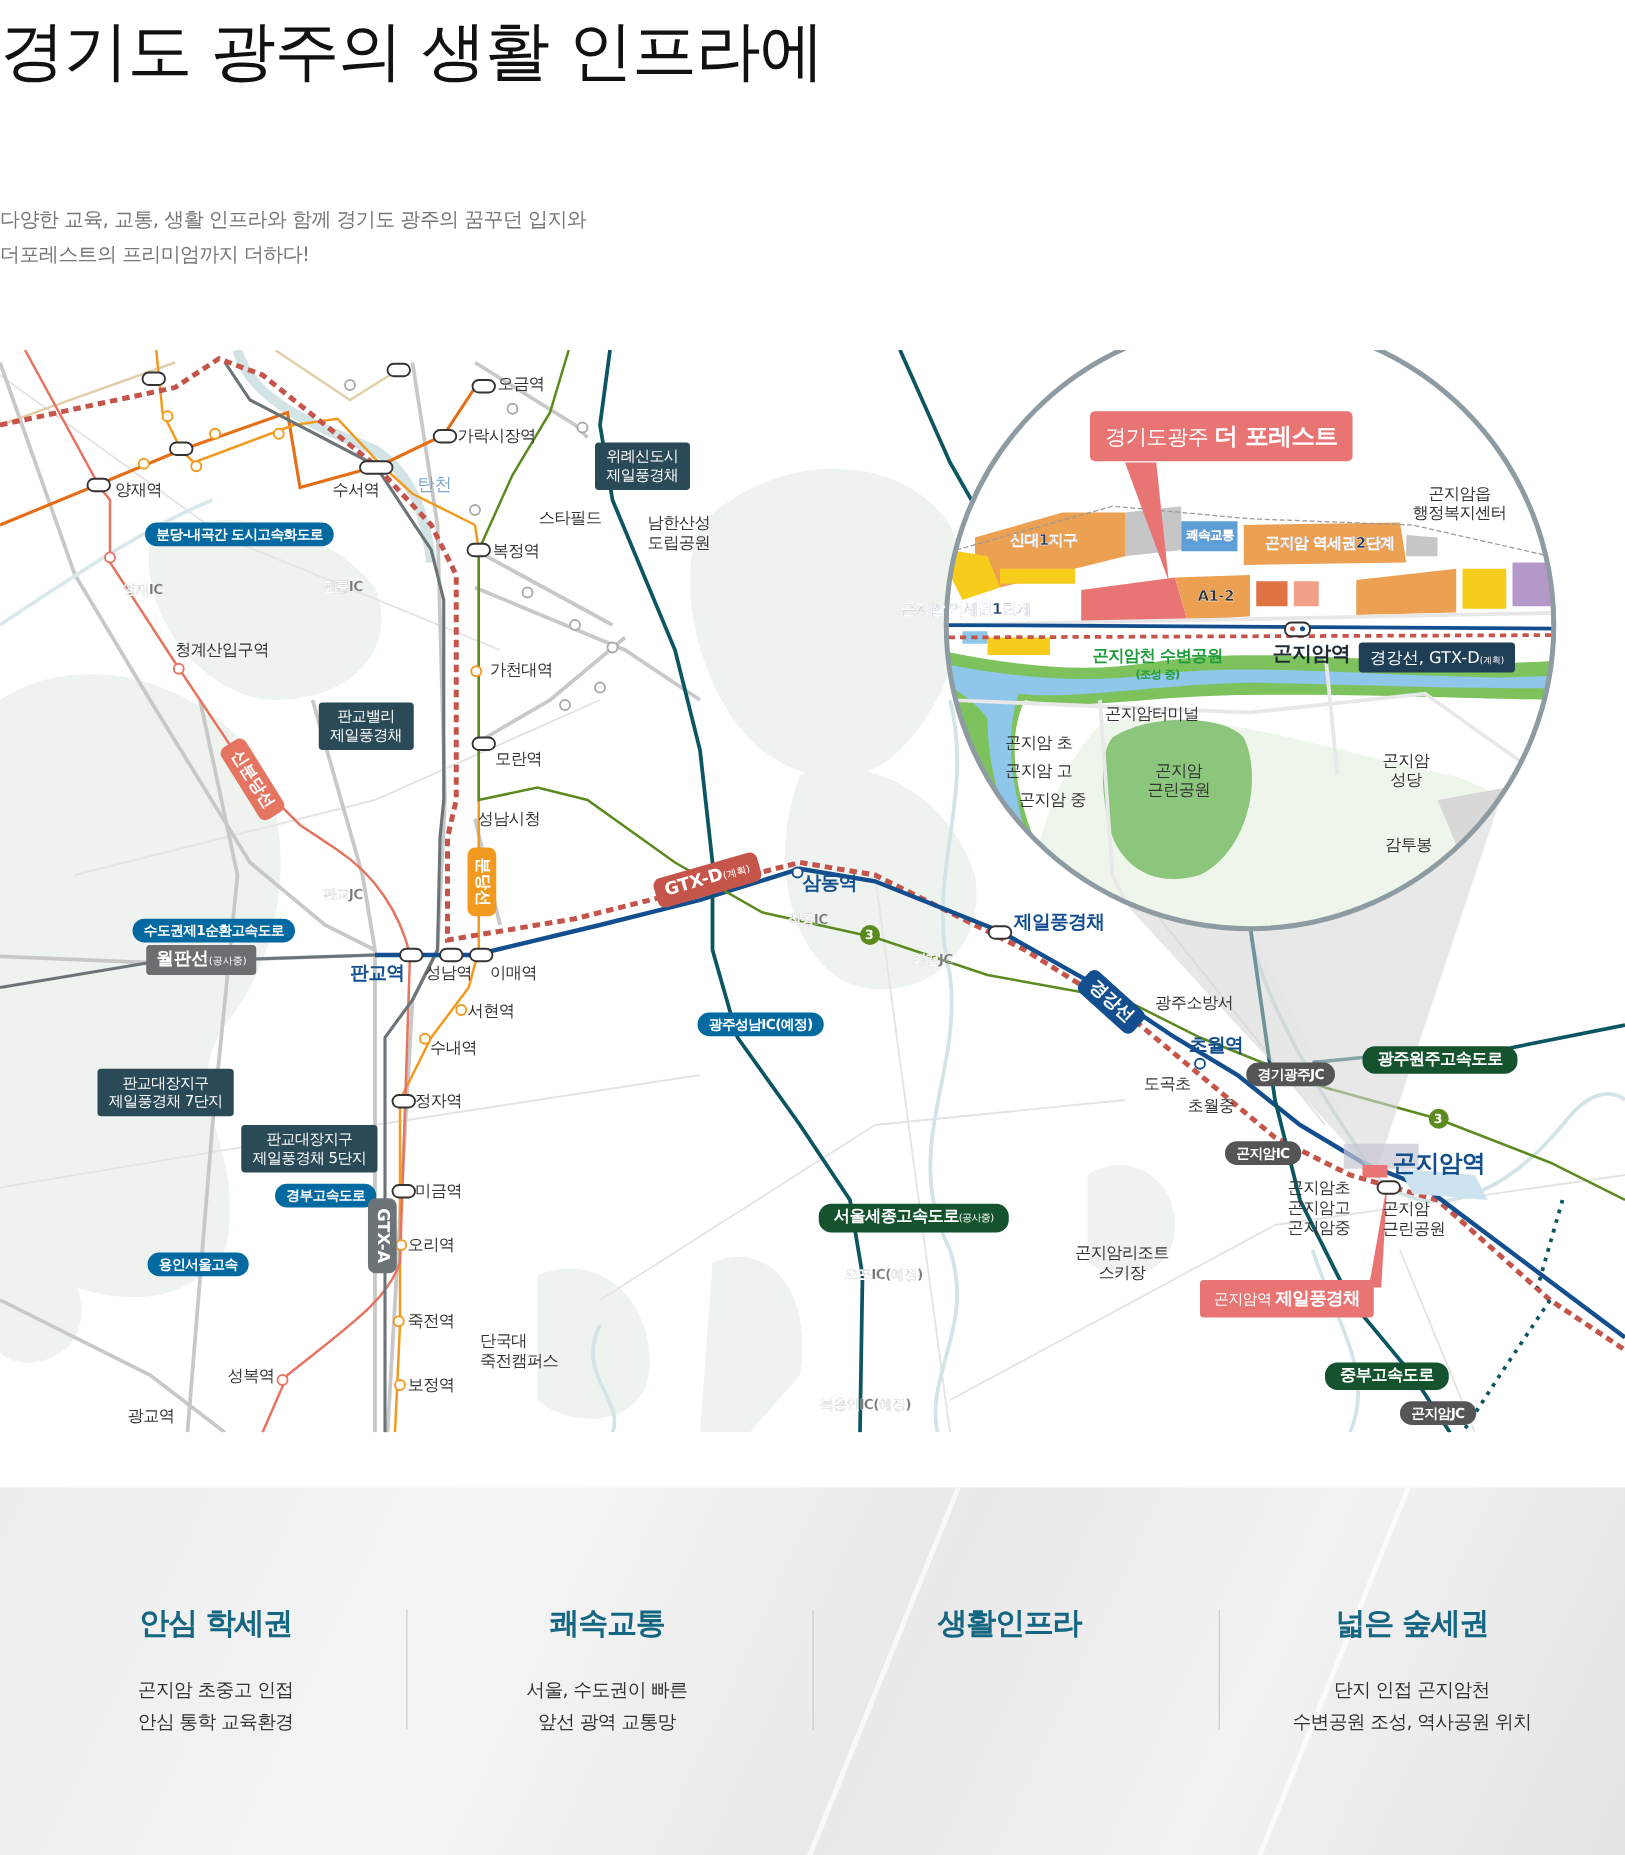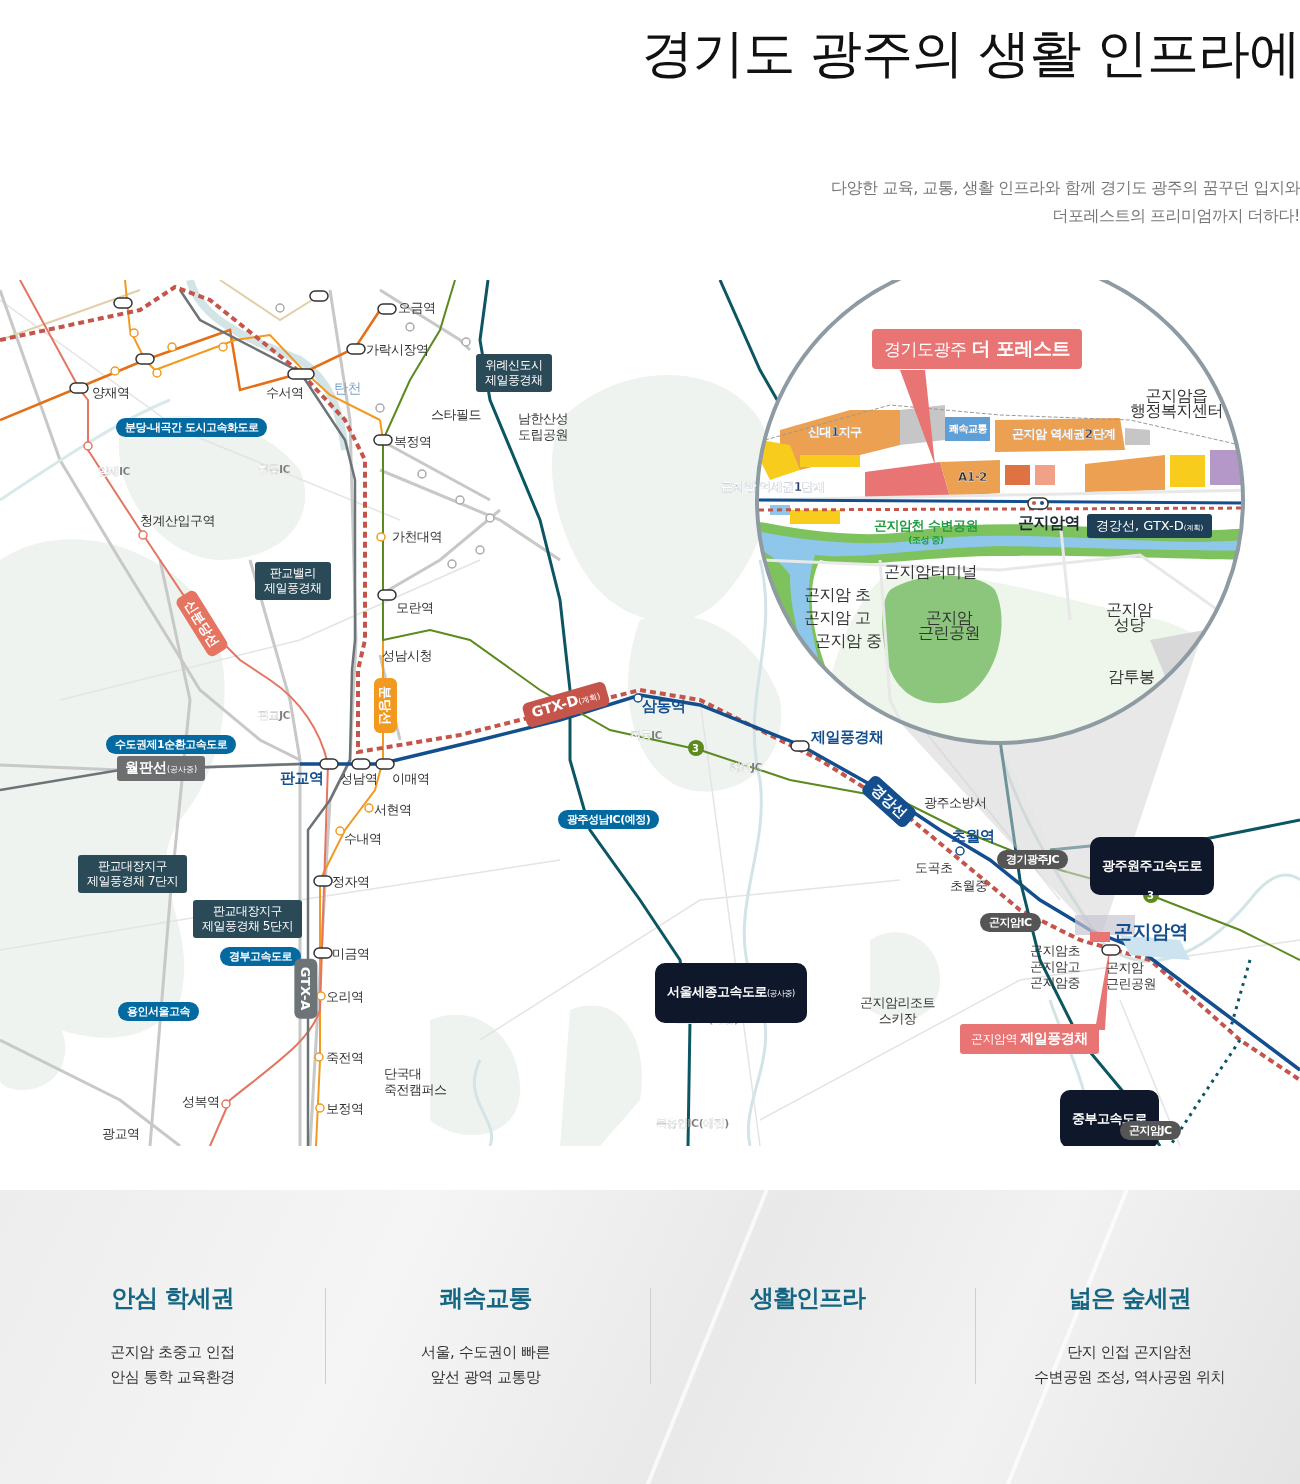--- a/index.html
+++ b/index.html
@@ -1,44 +1,44 @@
 <!DOCTYPE html>
 <html><head>
 <meta charset="utf-8">
 <style>
   * { box-sizing: border-box; margin: 0; padding: 0; }
   html, body { width: 1300px; background: #ffffff; }
   body { font-family: "DejaVu Sans", "Liberation Sans", sans-serif; color: #222; position: relative; height: 1484px; overflow: hidden; }
 
-  .hero { position: absolute; left: 0; top: 16px; width: 1300px; height: 250px; text-align: right; }
+  .hero { position: absolute; left: 0; top: 4px; width: 1300px; height: 250px; text-align: left; }
   .hero .t1 { position: absolute; left: 0; width: 1300px; top: 0px; font-size: 52px; font-weight: 300; letter-spacing: -1px; color: #111; line-height: 74px; }
   .hero .t2 { position: absolute; left: 0; width: 1300px; top: 70px; font-size: 50px; font-weight: 700; letter-spacing: -1px; color: #111; line-height: 76px; }
   .hero .sub { position: absolute; left: 0; width: 1300px; top: 158px; font-size: 16px; color: #777; line-height: 28px; letter-spacing: -0.5px; }
 
   .map { position: absolute; left: 0; top: 280px; width: 1300px; height: 866px; overflow: hidden; background: #fff; }
   .map svg { position: absolute; left: 0; top: 0; }
 
   .lbl { position: absolute; font-size: 13px; color: #333; white-space: nowrap; letter-spacing: -0.5px; line-height: 16px; }
   .lbl.blue { color: #134f8f; font-size: 15px; font-weight: 700; }
   .lbl.blue-xl { color: #134f8f; font-size: 19px; font-weight: 700; }
   .lbl.ic { color: #777; font-size: 11px; font-weight: 700; -webkit-text-stroke: 0.2px #fff; }
   .lbl.river { color: #7fa6c8; font-size: 14px; }
   .lbl.c { text-align: center; }
 
   .pill { position: absolute; border-radius: 10px; color: #fff; font-size: 11px; font-weight: 700; padding: 2px 9px; white-space: nowrap; line-height: 15px; letter-spacing: -0.5px; }
   .pill.gray { background: #0369a1; }
-  .pill.teal { background: #0f172a; font-size: 13px; padding: 21px 12px; line-height: 16px; }
+  .pill.teal { background: #14532d; font-size: 13px; padding: 3px 12px; line-height: 16px; }
   .pill.dark { background: #555; }
 
   .callout { position: absolute; background: #2a4a58; color: #fff; font-size: 12px; line-height: 15px; text-align: center; padding: 4px 9px; border-radius: 3px; white-space: nowrap; letter-spacing: -0.5px; }
 
   .linebadge { position: absolute; color: #fff; font-weight: 700; font-size: 14px; padding: 3px 8px; border-radius: 6px; white-space: nowrap; line-height: 17px; }
   .linebadge small { font-size: 8px; font-weight: 400; }
 
-  .inset-lbl { position: absolute; font-size: 16px; color: #333; white-space: nowrap; letter-spacing: -0.5px; line-height: 15px; }
+  .inset-lbl { position: absolute; font-size: 13px; color: #333; white-space: nowrap; letter-spacing: -0.5px; line-height: 15px; }
   .inset-lbl.zone { font-weight: 700; color: #1d3b66; font-size: 12px; -webkit-text-stroke: 0.3px #fff; }
   .inset-lbl.green { color: #1f9c3b; font-weight: 700; font-size: 13px; }
   .inset-lbl.green small { display: block; font-size: 9px; text-align: center; }
   .inset-lbl.station { font-size: 16px; font-weight: 700; color: #1e2b33; }
   .inset-title { position: absolute; background: #e87474; color: #fff; font-size: 17px; padding: 7px 12px; border-radius: 4px; white-space: nowrap; letter-spacing: -0.5px; }
   .inset-title b { font-size: 19px; }
   .inset-tag { position: absolute; background: #1e3f55; color: #fff; font-size: 13px; padding: 3px 9px; border-radius: 3px; white-space: nowrap; }
   .inset-tag small { font-size: 7px; }
 
   .jeil-tag { position: absolute; background: #e87474; color: #fff; font-size: 12px; padding: 6px 11px; border-radius: 3px; white-space: nowrap; letter-spacing: -0.5px; }

